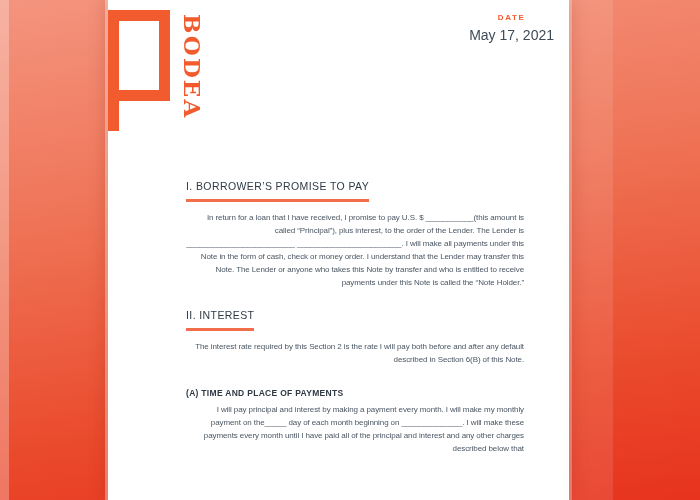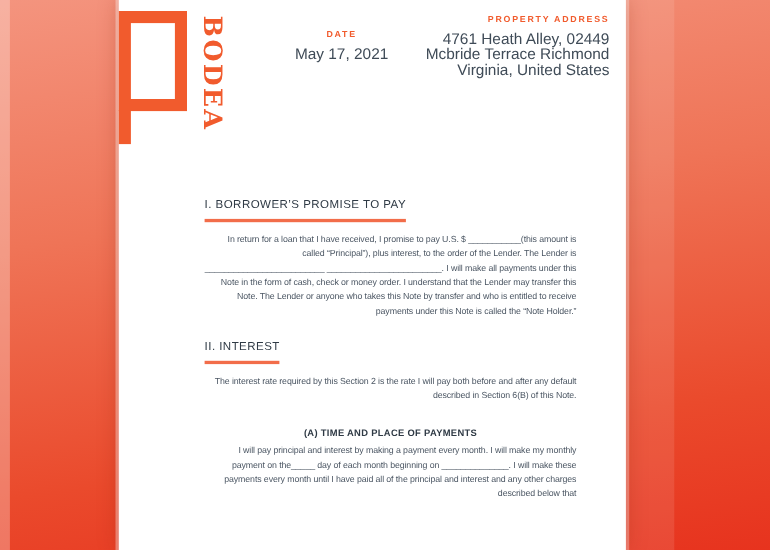--- a/index.html
+++ b/index.html
@@ -72,48 +72,40 @@
   .section + .section{margin-top:16px;}
   .section-payments{margin-top:22px !important;}
   p.body-text{
     font-size:8px;line-height:13px;letter-spacing:-0.1px;margin-top:9px;
     color:var(--body);
     text-align:right;
   }
   p.body-text + p.body-text{margin-top:12px;}
   h3.sub-heading{
     font-size:8.5px;font-weight:bold;color:var(--heading);
-    letter-spacing:0.3px;margin-top:8px;text-align:center;
+    letter-spacing:0.3px;margin-top:8px;
   }
   h3.sub-heading + p.body-text{margin-top:5px;}
 </style>
 </head>
 <body>
 
 <div class="edge-strip-left"></div>
 <div class="edge-band-right"></div>
 
 <div class="page">
 
   <div class="logo-square"></div>
   <div class="logo-pole"></div>
   <div class="logo-wordmark">BODEA</div>
 
   <div class="meta">
     <div class="meta-col-date">
       <div class="meta-label">DATE</div>
       <div class="meta-value">May 17, 2021</div>
-    </div>
-    <div class="meta-col-address">
-      <div class="meta-label">PROPERTY ADDRESS</div>
-      <div class="meta-value">
-        <div>4761 Heath Alley, 02449</div>
-        <div>Mcbride Terrace Richmond</div>
-        <div>Virginia, United States</div>
-      </div>
     </div>
   </div>
 
   <div class="content">
 
     <div class="section">
       <h2 class="sec-heading">I. BORROWER’S PROMISE TO PAY</h2>
       <p class="body-text">In return for a loan that I have received, I promise to pay U.S. $ ___________(this amount is called “Principal”), plus interest, to the order of the Lender. The Lender is _________________________ ________________________. I will make all payments under this Note in the form of cash, check or money order. I understand that the Lender may transfer this Note. The Lender or anyone who takes this Note by transfer and who is entitled to receive payments under this Note is called the “Note Holder.”</p>
     </div>
 

